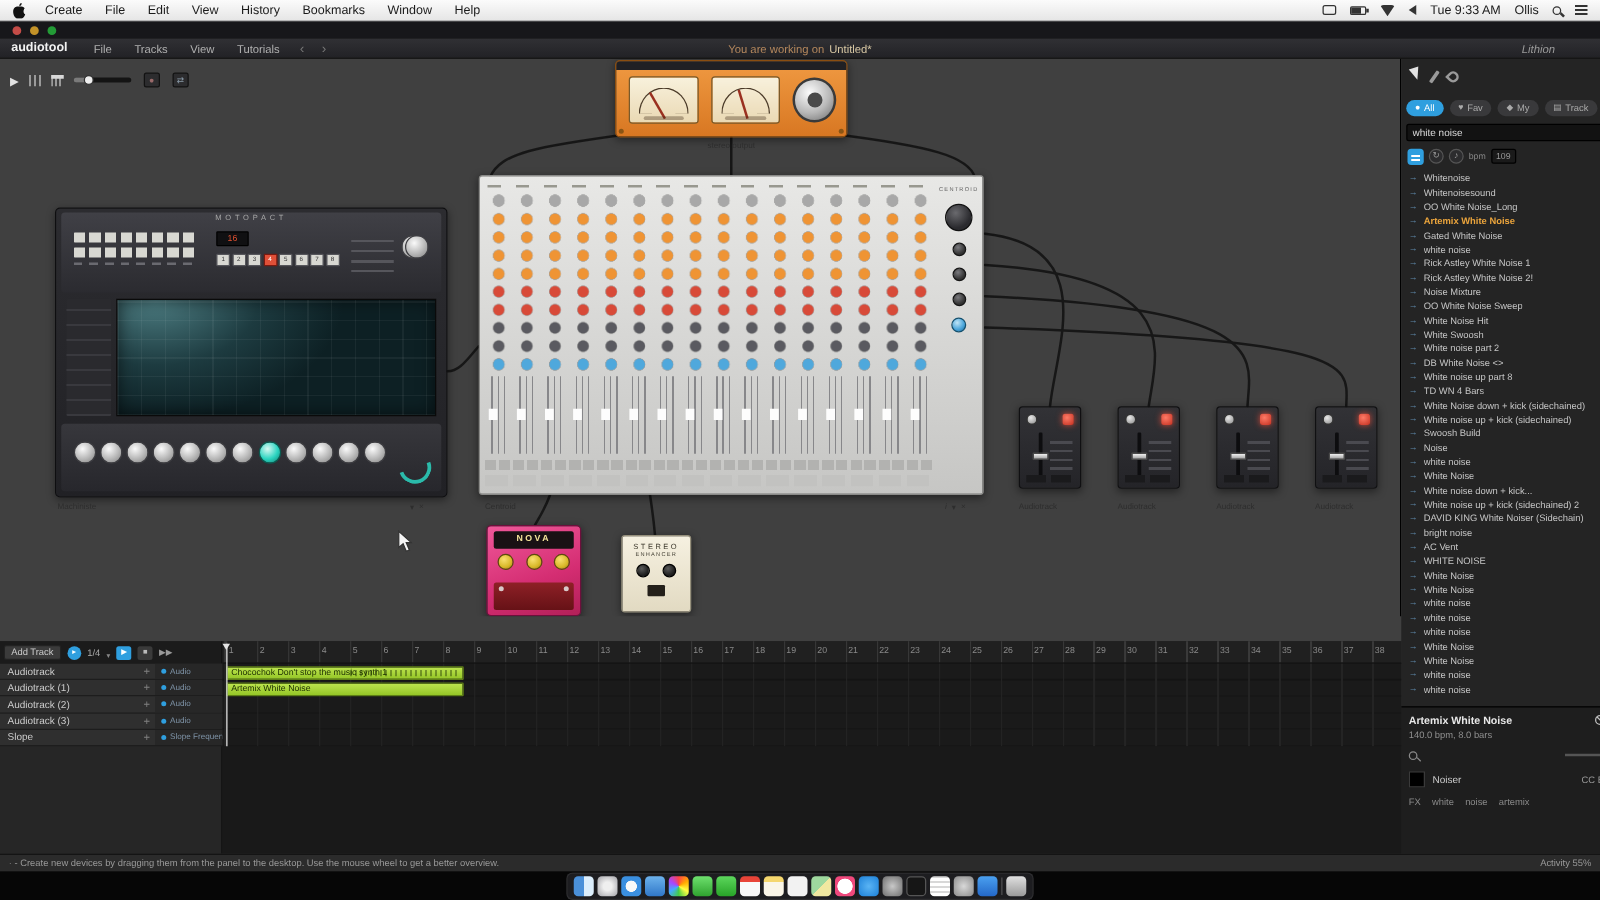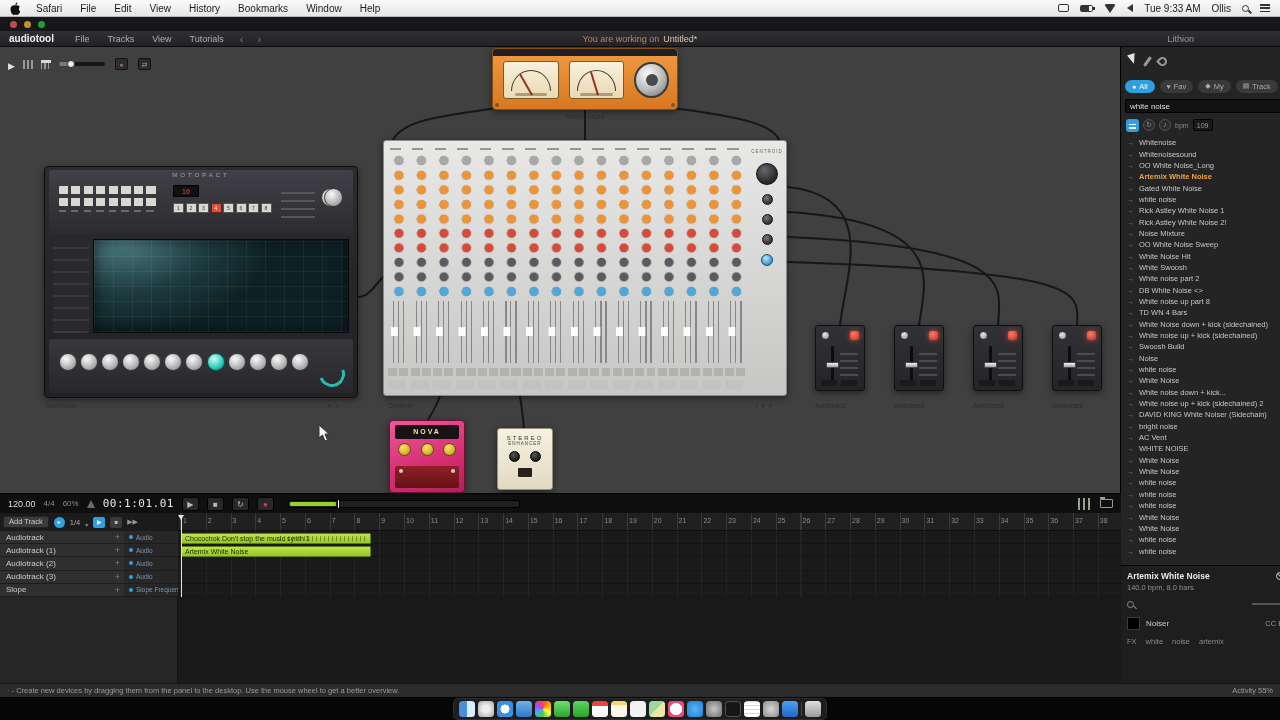--- a/index.html
+++ b/index.html
@@ -36,21 +36,21 @@
 
   
   .appbar{position:absolute;left:0;top:31px;width:1280px;height:16px;background:linear-gradient(#303034,#222226);
     border-bottom:1px solid #0a0a0a;display:flex;align-items:center;font-size:9px;color:#b0b0b0;z-index:38;}
   .ab-logo{color:#f2f2f2;font-weight:bold;font-size:10px;padding:0 12px 0 9px;}
   .ab-menu{padding:0 9px;}
   .ab-nav{color:#777;font-size:11px;padding:0 7px;}
   .ab-center{position:absolute;left:0;right:0;text-align:center;pointer-events:none;}
   .ab-center .pre{color:#b5885d;}
   .ab-center .doc{color:#d8c8a4;margin-left:4px;}
-  .ab-user{margin-left:auto;padding-right:86px;color:#9a9a9a;}
+  .ab-user{margin-left:auto;padding-right:36px;color:#9a9a9a;font-style:italic;}
 
   
   .desktop{position:absolute;left:0;top:47px;width:1121px;height:446px;background:#404040;overflow:hidden;border-right:1px solid #000;}
   .cables{position:absolute;left:0;top:0;z-index:1;}
   .device{position:absolute;z-index:2;box-shadow:0 2px 7px rgba(0,0,0,.45);}
   .dev-label{position:absolute;z-index:2;font-size:6.5px;color:#2d2d2d;}
   .dev-foot{position:absolute;z-index:2;font-size:6.5px;color:#2d2d2d;display:flex;gap:4px;}
   .ico-info::before{content:"i";font-style:italic;}
   .ico-caret::before{content:"▾";}
   .ico-x::before{content:"×";}
@@ -295,21 +295,21 @@
 
   <div class="menubar">
     <span class="mb-apple">
       <svg width="11" height="13" viewBox="0 0 170 200">
           <path d="M150 70c-20-25-55-20-65-20s-45-5-65 20c-22 28-10 85 10 110 15 19 30 20 40 18 10-2 20-2 30 0 10 2 25 1 40-18 8-10 14-22 17-34-20-8-30-45-7-76z" fill="#111"></path>
           <path d="M85 45c18 0 30-18 28-38-18 2-32 20-28 38z" fill="#111"></path>
         </svg>
     </span>
     <span class="menus" style="display:flex;z-index:1;">
 
-    <span class="mb-menu">Safari</span>
+    <span class="mb-menu">Create</span>
         <span class="mb-menu">File</span>
         <span class="mb-menu">Edit</span>
         <span class="mb-menu">View</span>
         <span class="mb-menu">History</span>
         <span class="mb-menu">Bookmarks</span>
         <span class="mb-menu">Window</span>
         <span class="mb-menu">Help</span>
       </span>
     <span class="mb-right">
       <span class="mi-display"></span>
@@ -759,39 +759,20 @@
       <div class="d-tags">
 
       <span>FX</span>
           <span>white</span>
           <span>noise</span>
           <span>artemix</span>
         </div>
     </div>
   </div>
 
-  <div class="transport">
-    <span class="tp-bpm">120.00</span>
-    <span class="tp-sig">4/4</span>
-    <span class="tp-shf">60%</span>
-    <span class="tp-metro"></span>
-    <span class="tp-time">00:1:01.01</span>
-    <span class="tp-btn">▶</span>
-    <span class="tp-btn">■</span>
-    <span class="tp-btn">↻</span>
-    <span class="tp-btn rec">●</span>
-    <span class="tp-prog">
-        <span class="seg"></span>
-        <span class="ph"></span>
-      </span>
-    <span class="tp-right">
-      <span class="tp-mix"></span>
-      <span class="tp-folder"></span>
-    </span>
-  </div>
 
   <div class="timeline">
     <div class="tlh-left">
       <span class="addtrack">Add Track</span>
       <span class="th-blue">▸</span>
       <span class="th-q">1/4</span>
       <span class="th-caret"></span>
       <span class="th-play">▶</span>
       <span class="th-stop">■</span>
       <span class="th-ff">▶▶</span>

